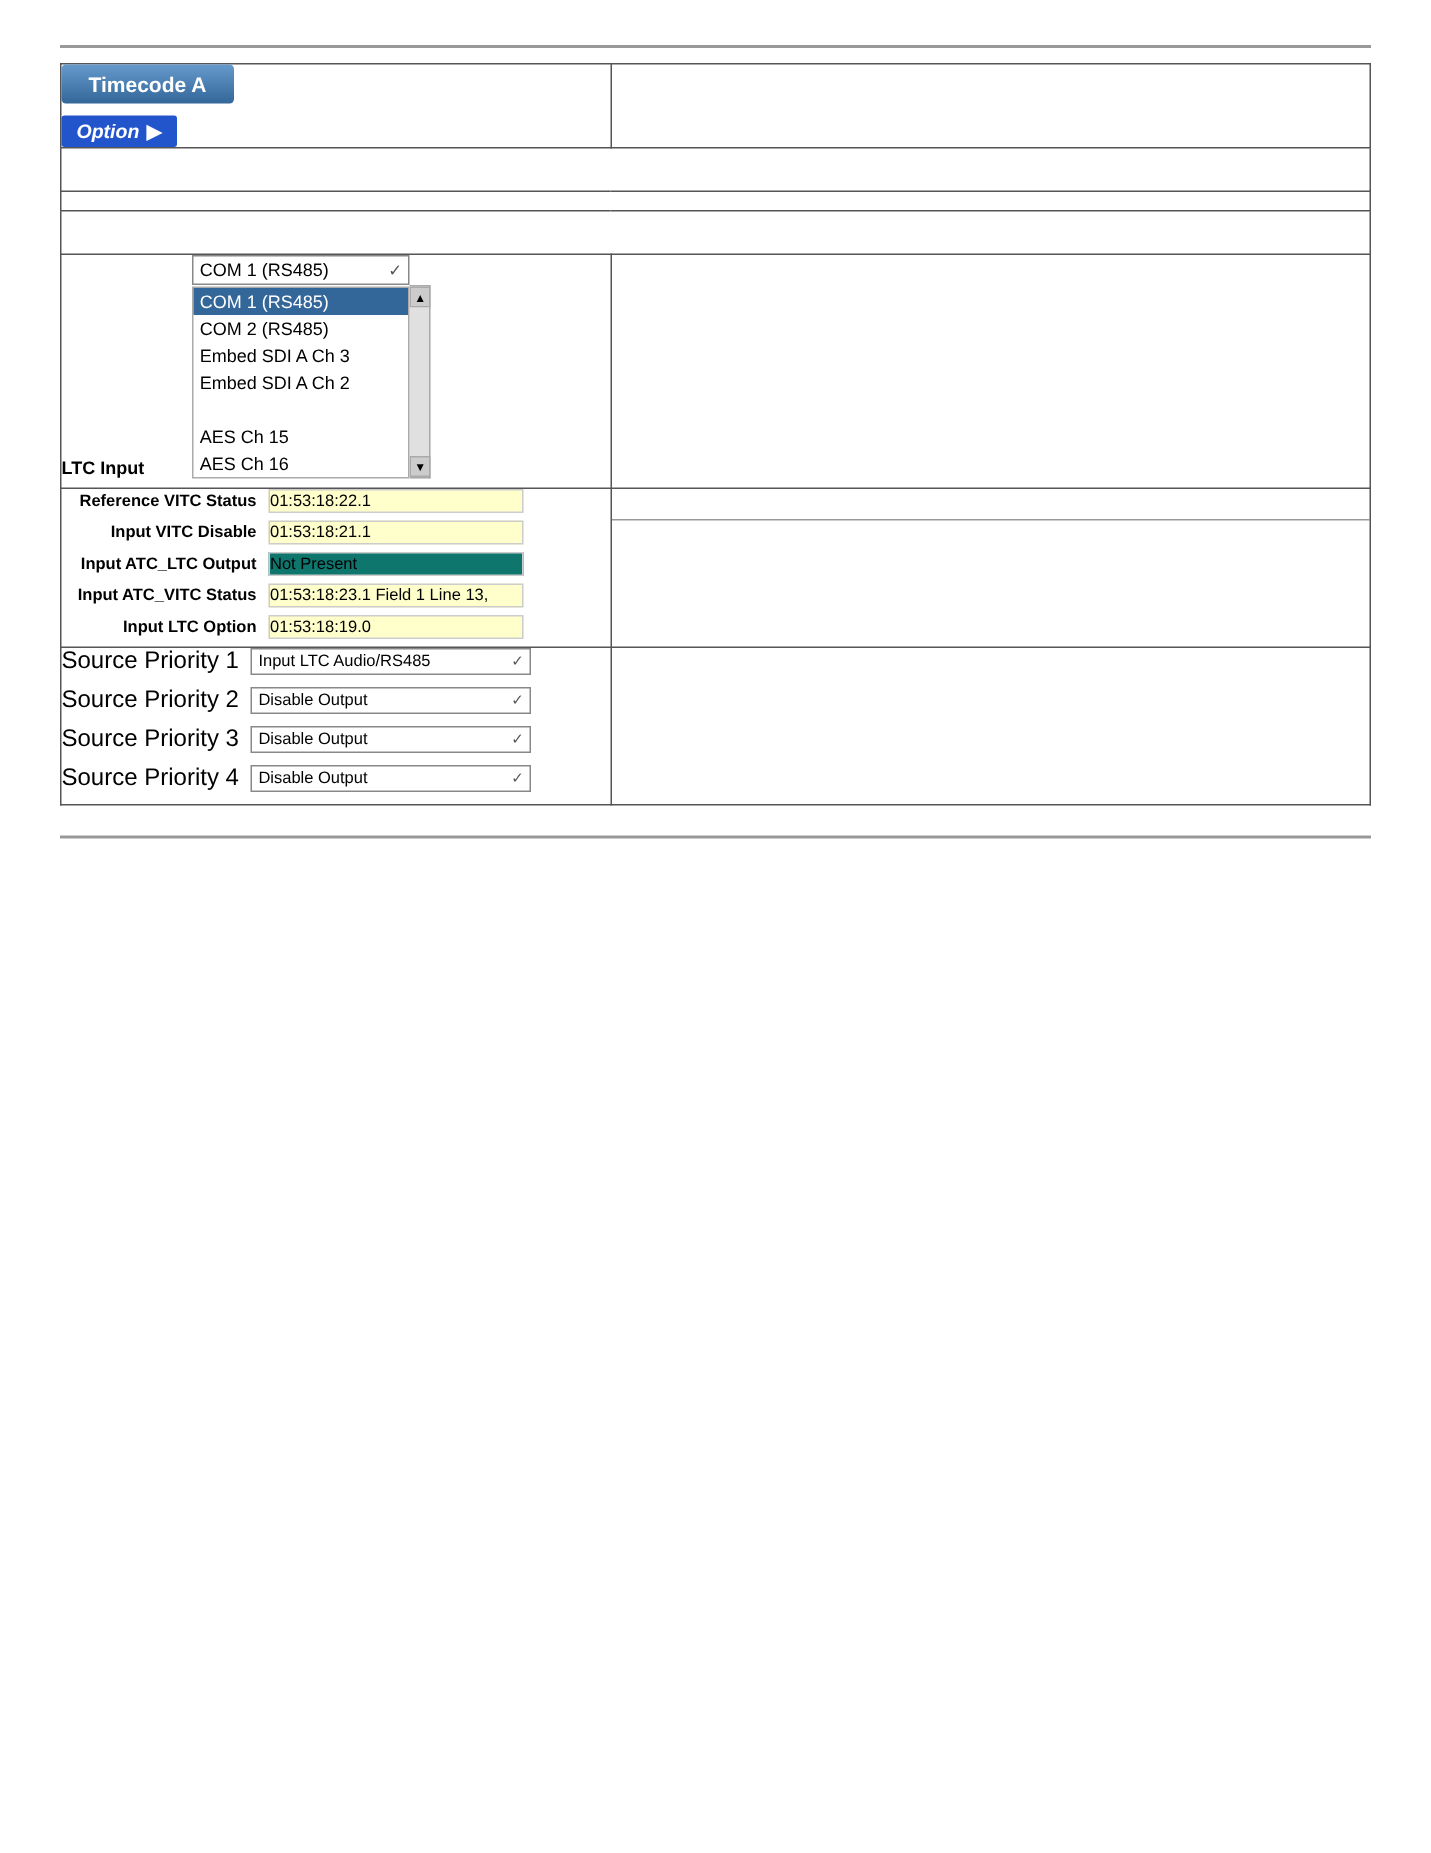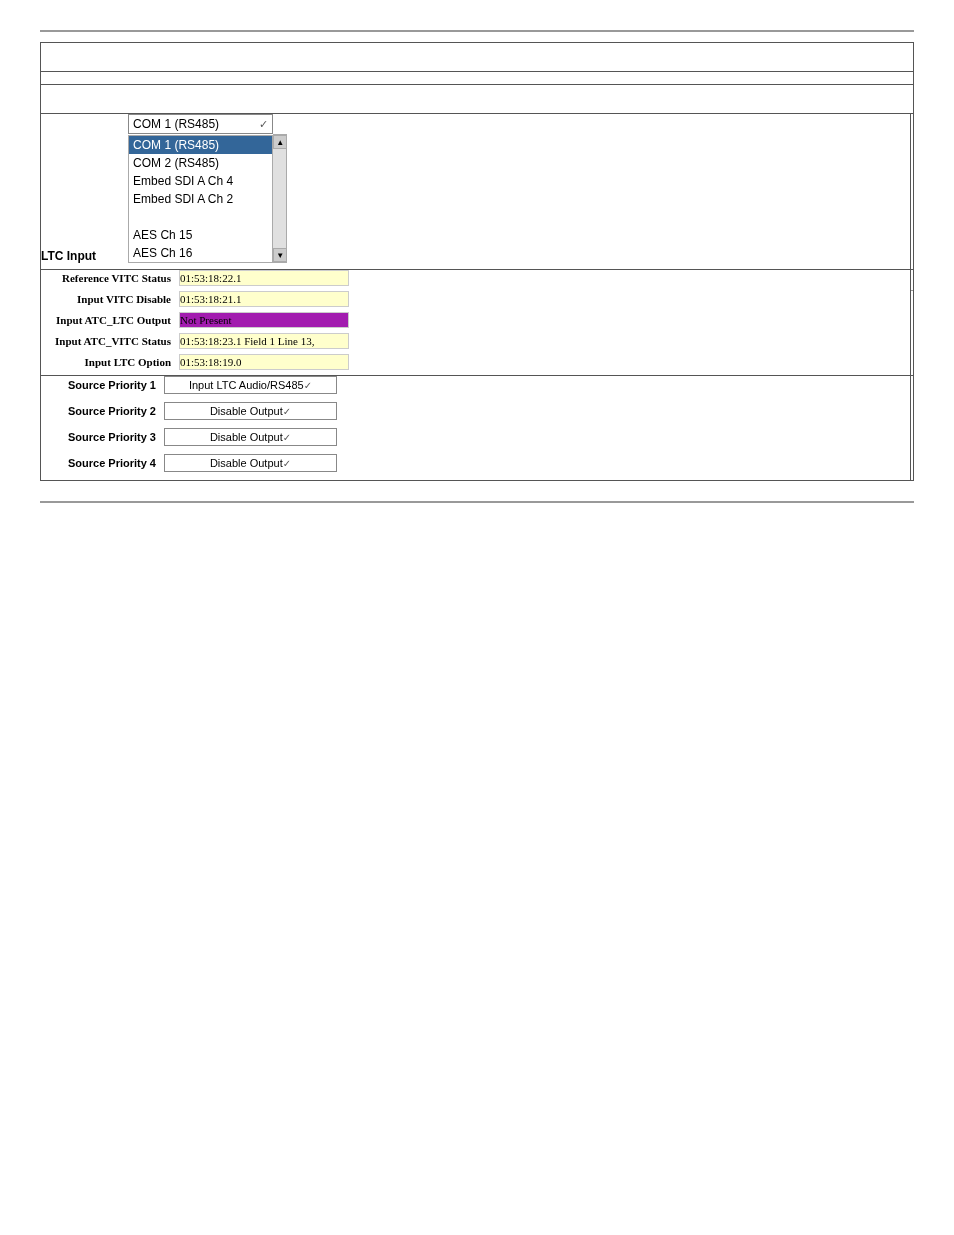--- a/index.html
+++ b/index.html
@@ -183,21 +183,20 @@
       border-left: none;
       display: flex;
       flex-direction: column;
       justify-content: space-between;
     }
 
     
     .status-section-left {
       padding: 14px 14px;
       background: #fff;
-      font-family: Liberation Serif, serif;
     }
 
     .status-row {
       display: flex;
       align-items: center;
       margin-bottom: 5px;
       gap: 8px;
     }
 
     .status-label {
@@ -209,52 +208,52 @@
 
     .status-value {
       background: #ffffcc;
       border: 1px solid #ccc;
       font-size: 11px;
       padding: 1px 0;
       min-width: 170px;
     }
 
     .status-value.not-present {
-      background: #a21caf;
+      background: #0f766e;
     }
 
     
     .priority-section-left {
       padding: 14px 14px;
       background: #fff;
     }
 
     .priority-row {
       display: flex;
       align-items: center;
       margin-bottom: 8px;
       gap: 8px;
     }
 
     .priority-label {
-      font-size: 11px;
-      font-weight: bold;
+      font-size: 16px;
+      font-weight: normal;
       text-align: right;
       min-width: 115px;
     }
 
     .priority-select {
       display: flex;
       align-items: center;
       border: 1px solid #888;
       background: #fff;
       padding: 2px 4px;
-      width: 173px;
+      width: 187px;
       font-size: 11px;
-      justify-content: center;
+      justify-content: space-between;
     }
 
     .priority-chevron {
       font-size: 10px;
       color: #555;
     }
 
     .section-right {
       background: #fff;
       padding: 10px;
@@ -269,20 +268,32 @@
 </head>
 <body>
 
 <div class="page-container">
 
   <div class="top-rule"></div>
 
   <table class="main-table">
 
     <tbody>
+        <tr>
+      <td class="header-cell-left">
+        <div class="timecode-badge">Timecode A</div>
+        <br>
+        <div class="option-badge">
+          <span>Option</span>
+          <span class="arrow-icon">▶</span>
+        </div>
+      </td>
+      <td class="header-cell-right">
+      </td>
+    </tr>
 
     <tr>
       <td colspan="2" style="padding: 14px; min-height: 55px; background:#fff;">
         <span></span>
       </td>
     </tr>
 
     <tr>
       <td colspan="2" style="padding: 6px 14px; background:#fff;">
         <span></span>
@@ -301,21 +312,21 @@
           <span class="ltc-label-text">LTC Input</span>
           <div class="ltc-select-container">
             <div class="ltc-select-box">
               <span>COM 1 (RS485)</span>
               <span class="chevron">✓</span>
             </div>
             <div class="dropdown-wrapper">
               <div class="ltc-dropdown">
                 <div class="ltc-dropdown-item selected">COM 1 (RS485)</div>
                 <div class="ltc-dropdown-item">COM 2 (RS485)</div>
-                <div class="ltc-dropdown-item">Embed SDI A Ch 4</div>
+                <div class="ltc-dropdown-item">Embed SDI A Ch 3</div>
                 <div class="ltc-dropdown-item">Embed SDI A Ch 2</div>
                 <div class="ltc-dropdown-item">&nbsp;</div>
                 <div class="ltc-dropdown-item">AES Ch 15</div>
                 <div class="ltc-dropdown-item">AES Ch 16</div>
               </div>
               <div class="scroll-track">
                 <div class="ltc-dropdown-scroll-up">▲</div>
                 <div style="flex:1; background:#e0e0e0;"></div>
                 <div class="ltc-dropdown-scroll-down">▼</div>
               </div>

